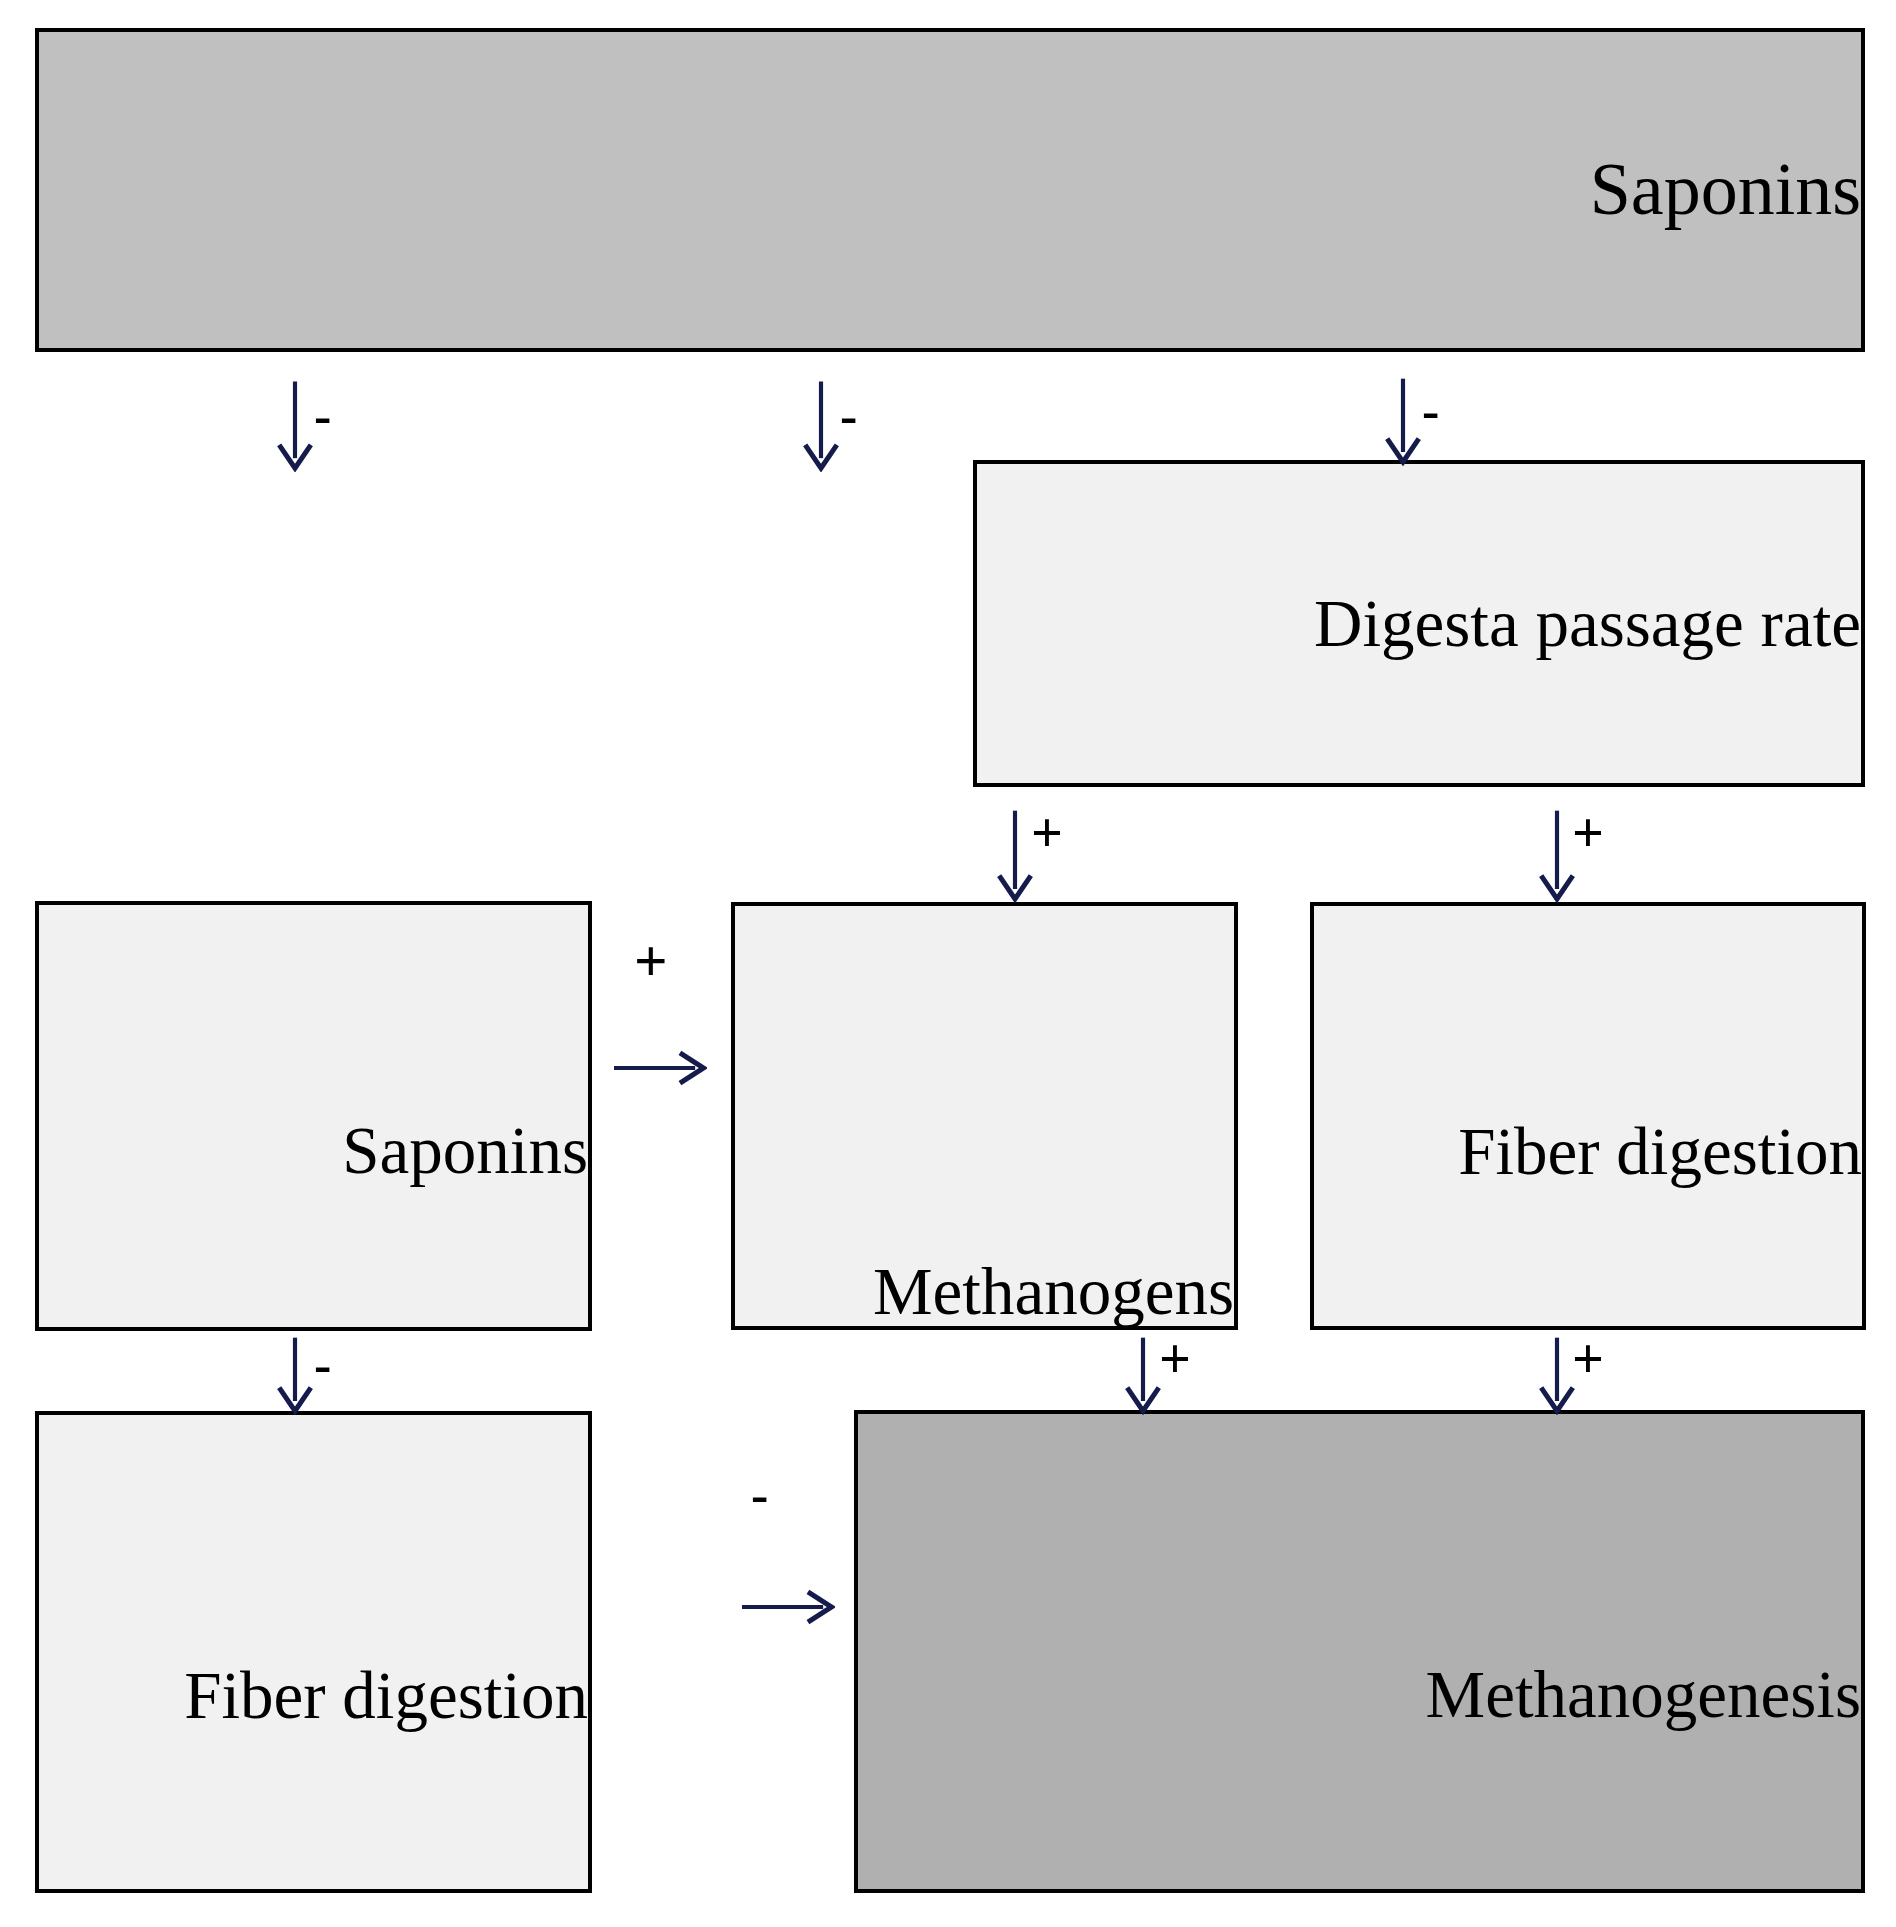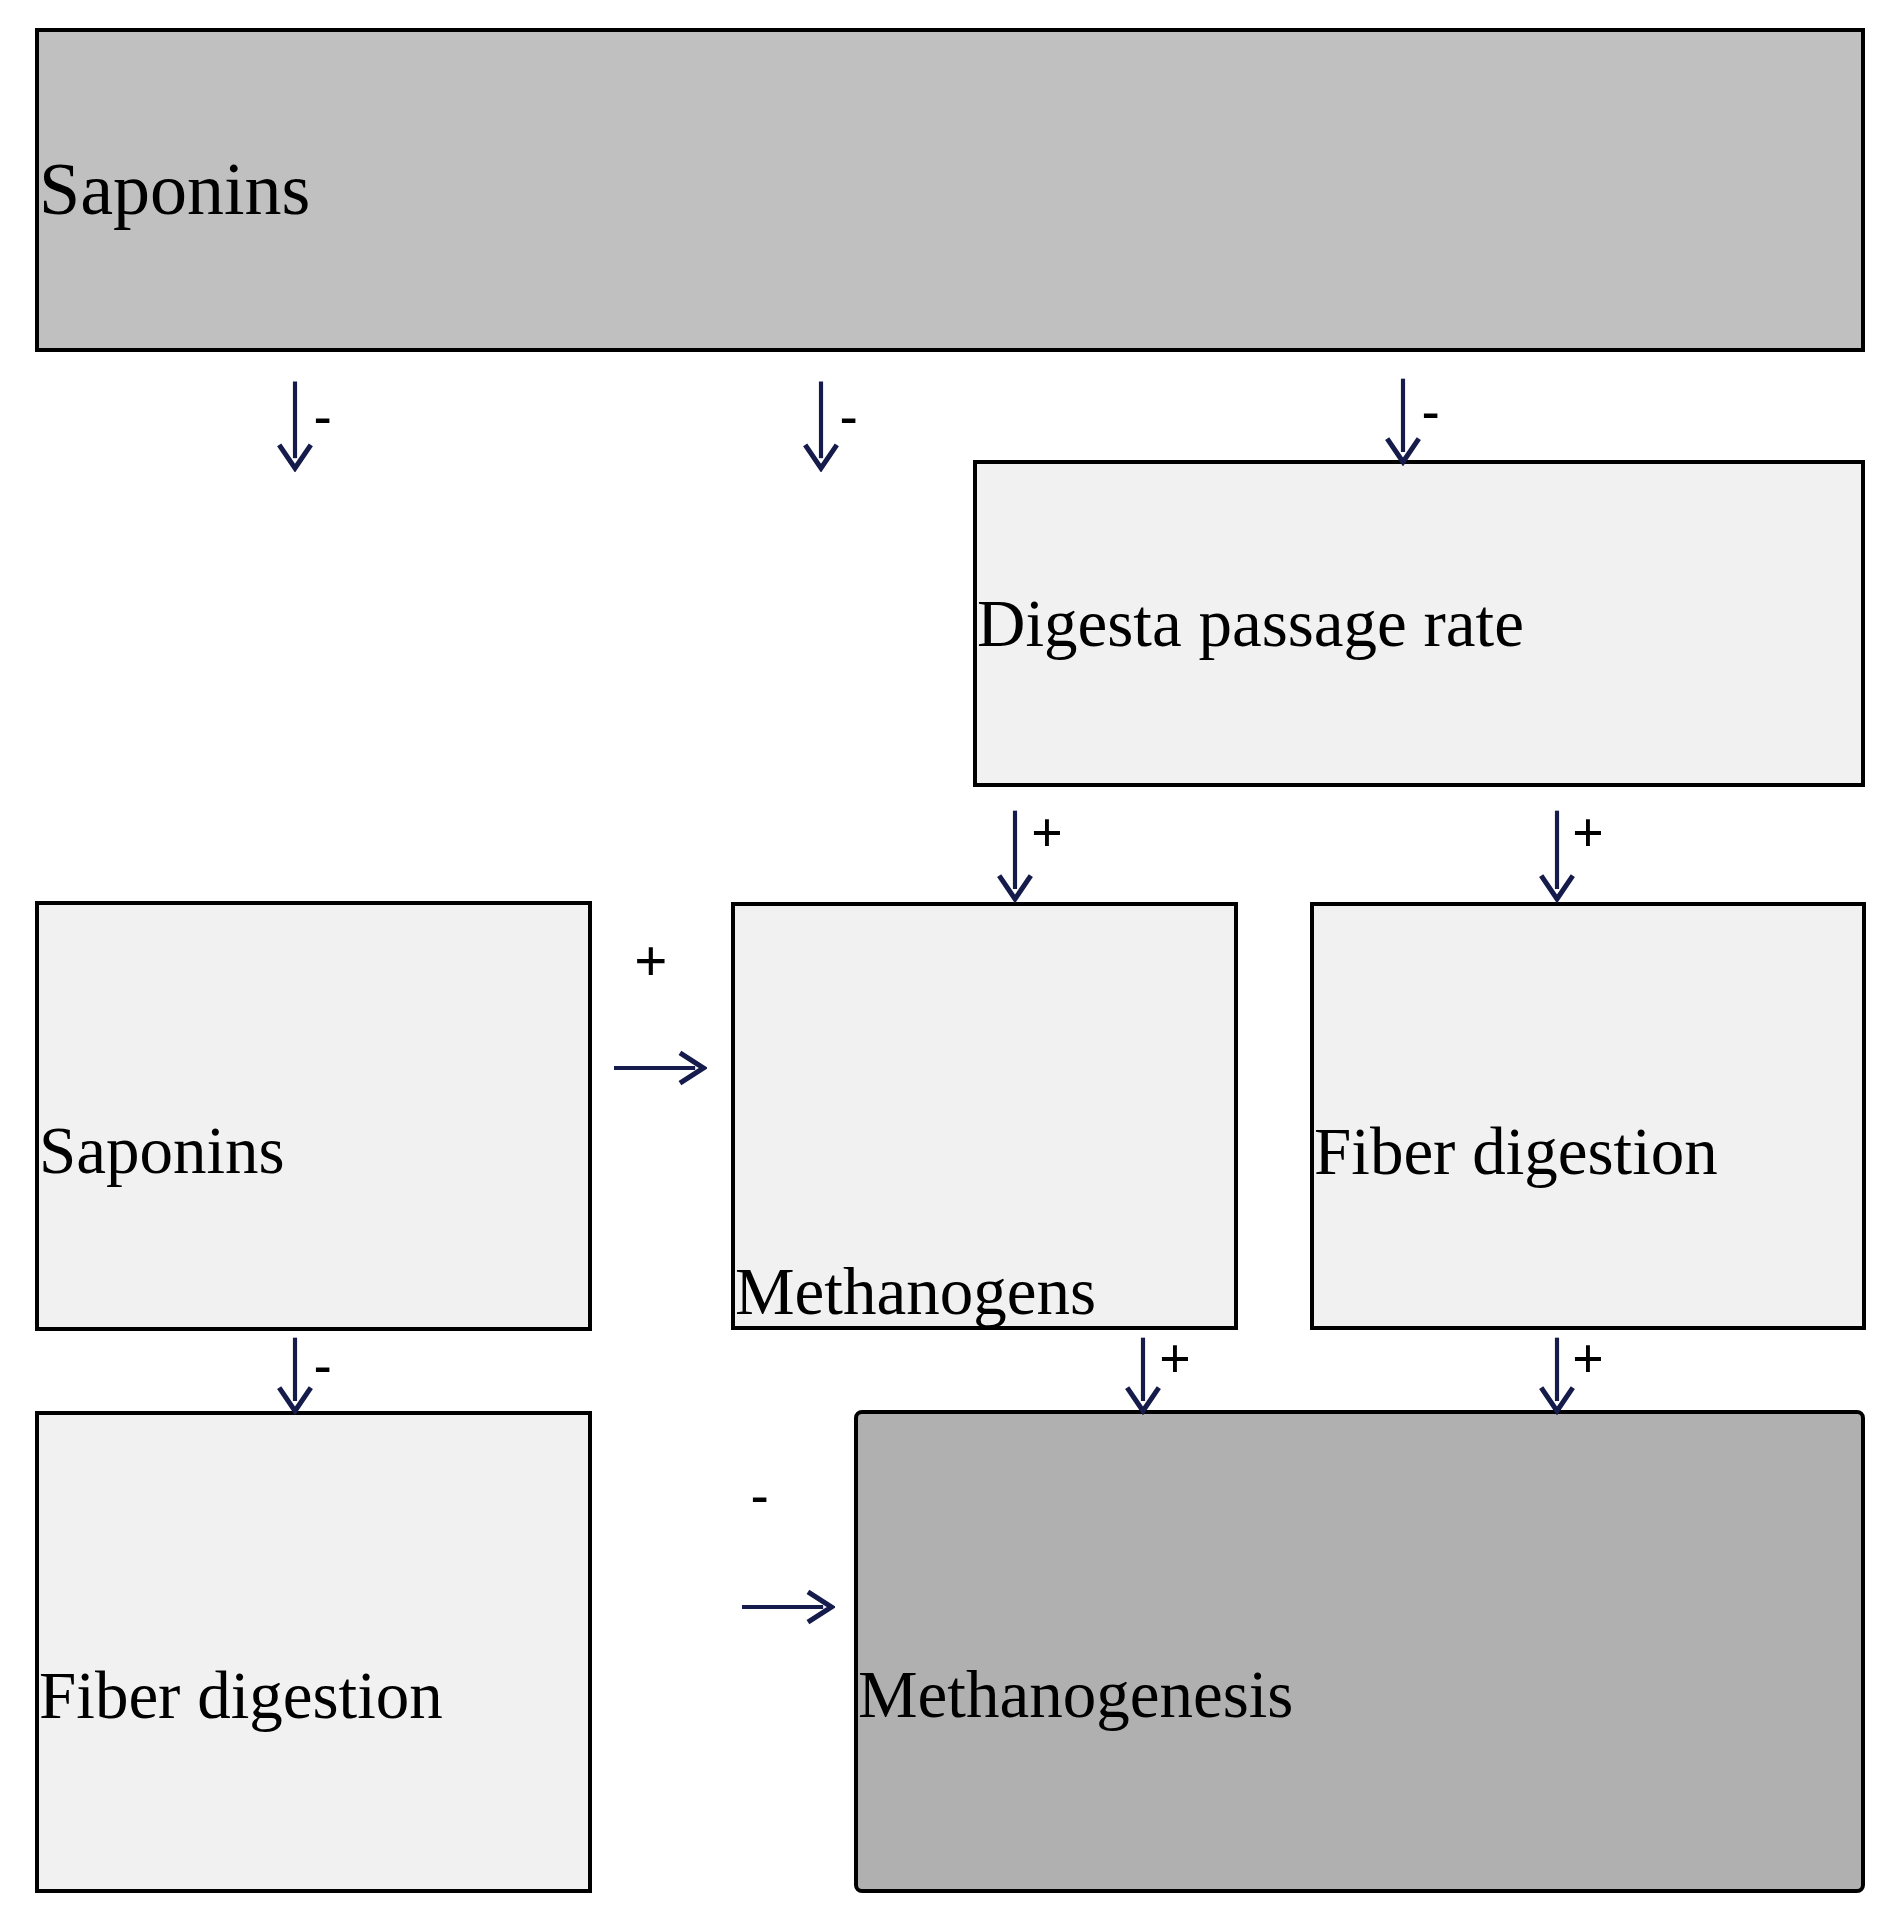--- a/index.html
+++ b/index.html
@@ -14,28 +14,28 @@
     background: #ffffff;
     font-family: "Liberation Serif", "DejaVu Serif", serif;
     overflow: hidden;
   }
   .node {
     position: absolute;
     box-sizing: border-box;
     border: 4.2px solid #000000;
     display: flex;
     align-items: center;
-    justify-content: flex-start;
+    justify-content: flex-end;
     color: #000000;
     line-height: 1.05;
     text-align: center;
   }
   .node.dark   { background: #c0c0c0; }
   .node.light  { background: #f1f1f1; }
-  .node.mid    { background: #b0b0b0; border-radius: 8px; }
+  .node.mid    { background: #b0b0b0; }
 
   .node-label {
     display: block;
     white-space: nowrap;
   }
 
   
   .conn {
     position: absolute;
   }

